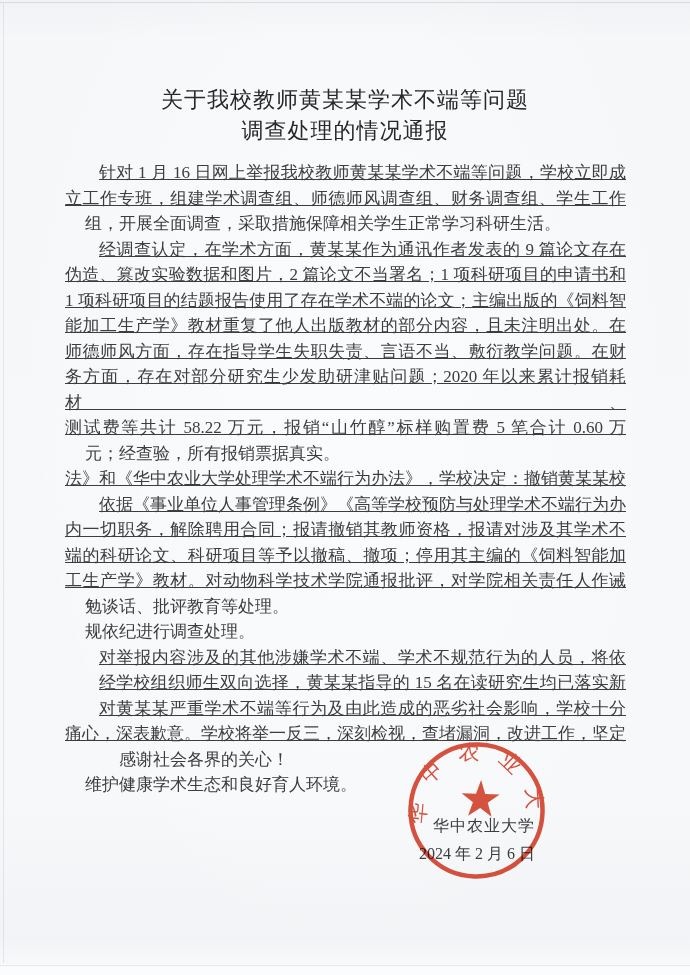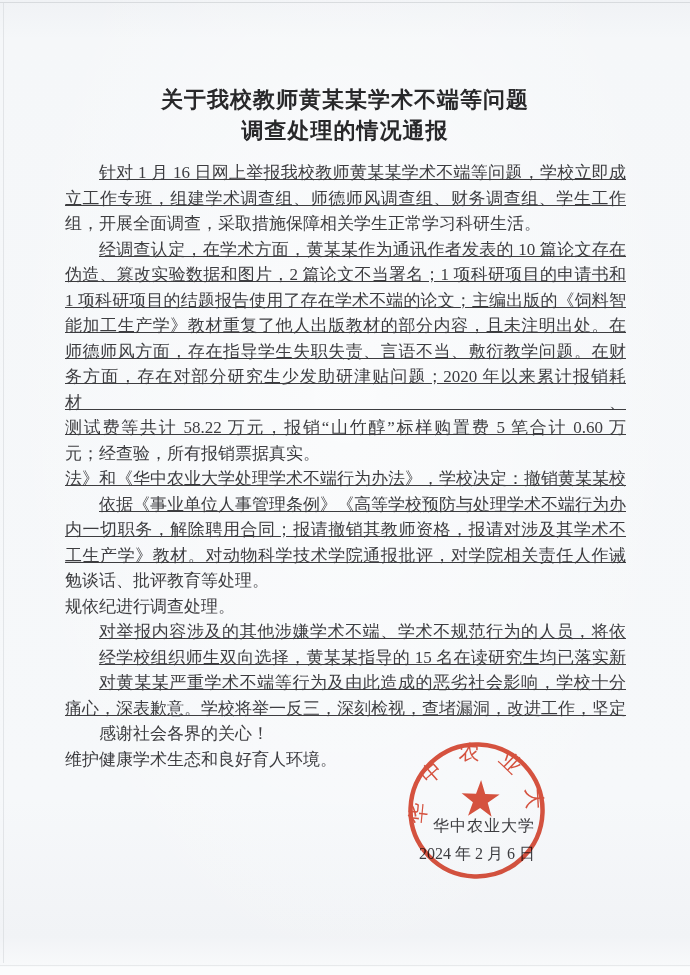--- a/index.html
+++ b/index.html
@@ -16,32 +16,32 @@
   }
   .edge-top{position:absolute;top:2px;left:0;width:100%;height:1px;background:#c2c6ca;opacity:.55;}
   .edge-left{position:absolute;left:3px;top:3px;width:1px;height:960px;background:#d2d5d9;opacity:.55;}
   .edge-bottom{position:absolute;top:965px;left:0;width:100%;height:1px;background:#d6d9dc;opacity:.5;}
   .edge-bottom-strip{position:absolute;bottom:0;left:0;width:100%;height:8px;background:#fbfcfd;}
 
   .title{
     position:absolute;top:84px;left:0;width:100%;
     text-align:center;
     font-family:"Liberation Sans", sans-serif;
-    font-weight:bold;
+    font-weight:normal;
     font-size:22px;line-height:31px;
     color:#28282a;
     letter-spacing:1px;
   }
   .content{
     position:absolute;left:65px;top:160px;width:561px;
     font-size:17px;line-height:25.5px;
     color:#3d3d40;
   }
   .bodyline{white-space:nowrap;}
-  .bodyline.wrap{white-space:normal;}
+  .bodyline.wrap{white-space:normal;margin-left:20px;}
   .bodyline.just{
     white-space:normal;
     text-align:justify;
     text-align-last:justify;
     text-justify:inter-character;
     text-decoration:underline;
   }
   .bodyline.indent{text-indent:2em;}
 
   .sig-org{
@@ -75,31 +75,32 @@
 
   <div class="title">
     <div>关于我校教师黄某某学术不端等问题</div>
     <div>调查处理的情况通报</div>
   </div>
 
   <div class="content">
       <div class="bodyline indent just">针对 1 月 16 日网上举报我校教师黄某某学术不端等问题，学校立即成</div>
       <div class="bodyline just">立工作专班，组建学术调查组、师德师风调查组、财务调查组、学生工作</div>
       <div class="bodyline wrap">组，开展全面调查，采取措施保障相关学生正常学习科研生活。</div>
-      <div class="bodyline indent just">经调查认定，在学术方面，黄某某作为通讯作者发表的 10 篇论文存在</div>
+      <div class="bodyline indent just">经调查认定，在学术方面，黄某某作为通讯作者发表的 9 篇论文存在</div>
       <div class="bodyline just">伪造、篡改实验数据和图片，2 篇论文不当署名；1 项科研项目的申请书和</div>
       <div class="bodyline just">1 项科研项目的结题报告使用了存在学术不端的论文；主编出版的《饲料智</div>
       <div class="bodyline just">能加工生产学》教材重复了他人出版教材的部分内容，且未注明出处。在</div>
       <div class="bodyline just">师德师风方面，存在指导学生失职失责、言语不当、敷衍教学问题。在财</div>
       <div class="bodyline just">务方面，存在对部分研究生少发助研津贴问题；2020 年以来累计报销耗材、</div>
       <div class="bodyline just">测试费等共计 58.22 万元，报销“山竹醇”标样购置费 5 笔合计 0.60 万</div>
       <div class="bodyline wrap">元；经查验，所有报销票据真实。</div>
       <div class="bodyline just">法》和《华中农业大学处理学术不端行为办法》，学校决定：撤销黄某某校</div>
       <div class="bodyline indent just">依据《事业单位人事管理条例》《高等学校预防与处理学术不端行为办</div>
       <div class="bodyline just">内一切职务，解除聘用合同；报请撤销其教师资格，报请对涉及其学术不</div>
+      <div class="bodyline just">端的科研论文、科研项目等予以撤稿、撤项；停用其主编的《饲料智能加</div>
       <div class="bodyline just">工生产学》教材。对动物科学技术学院通报批评，对学院相关责任人作诫</div>
       <div class="bodyline wrap">勉谈话、批评教育等处理。</div>
       <div class="bodyline wrap">规依纪进行调查处理。</div>
       <div class="bodyline indent just">对举报内容涉及的其他涉嫌学术不端、学术不规范行为的人员，将依</div>
       <div class="bodyline indent just">经学校组织师生双向选择，黄某某指导的 15 名在读研究生均已落实新</div>
       <div class="bodyline indent just">对黄某某严重学术不端等行为及由此造成的恶劣社会影响，学校十分</div>
       <div class="bodyline just">痛心，深表歉意。学校将举一反三，深刻检视，查堵漏洞，改进工作，坚定</div>
       <div class="bodyline indent wrap">感谢社会各界的关心！</div>
       <div class="bodyline wrap">维护健康学术生态和良好育人环境。</div>
     </div>

